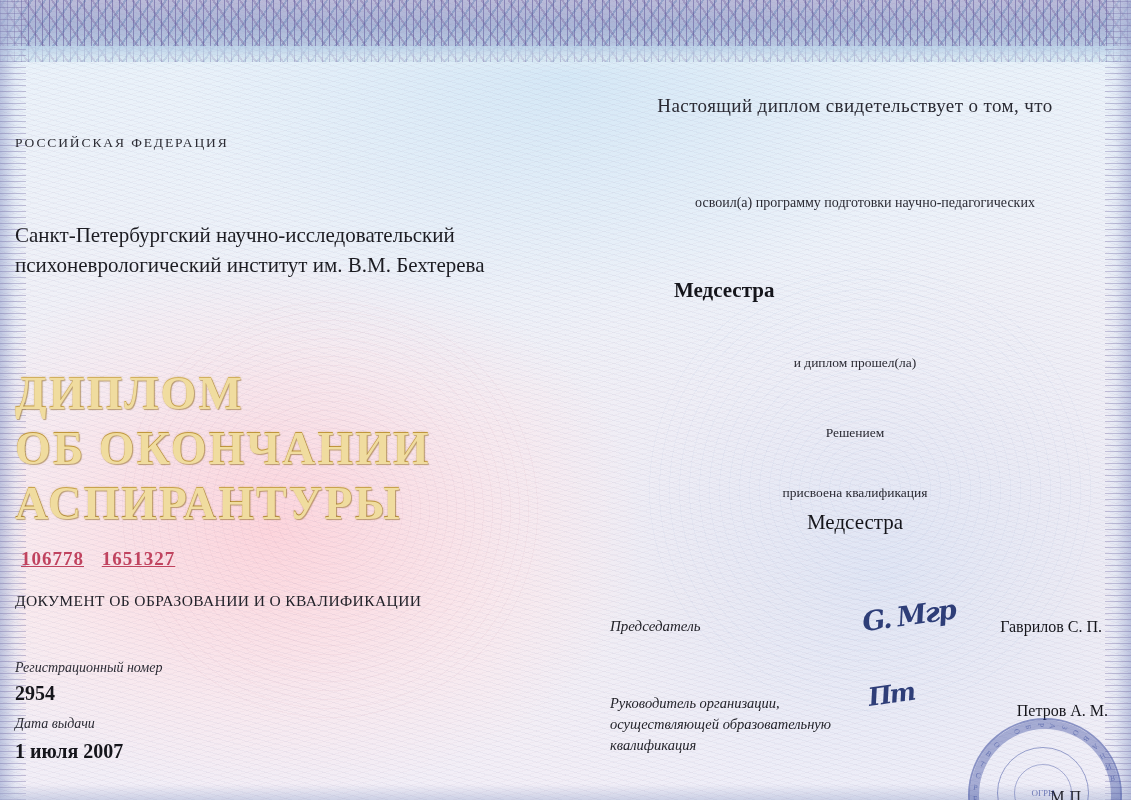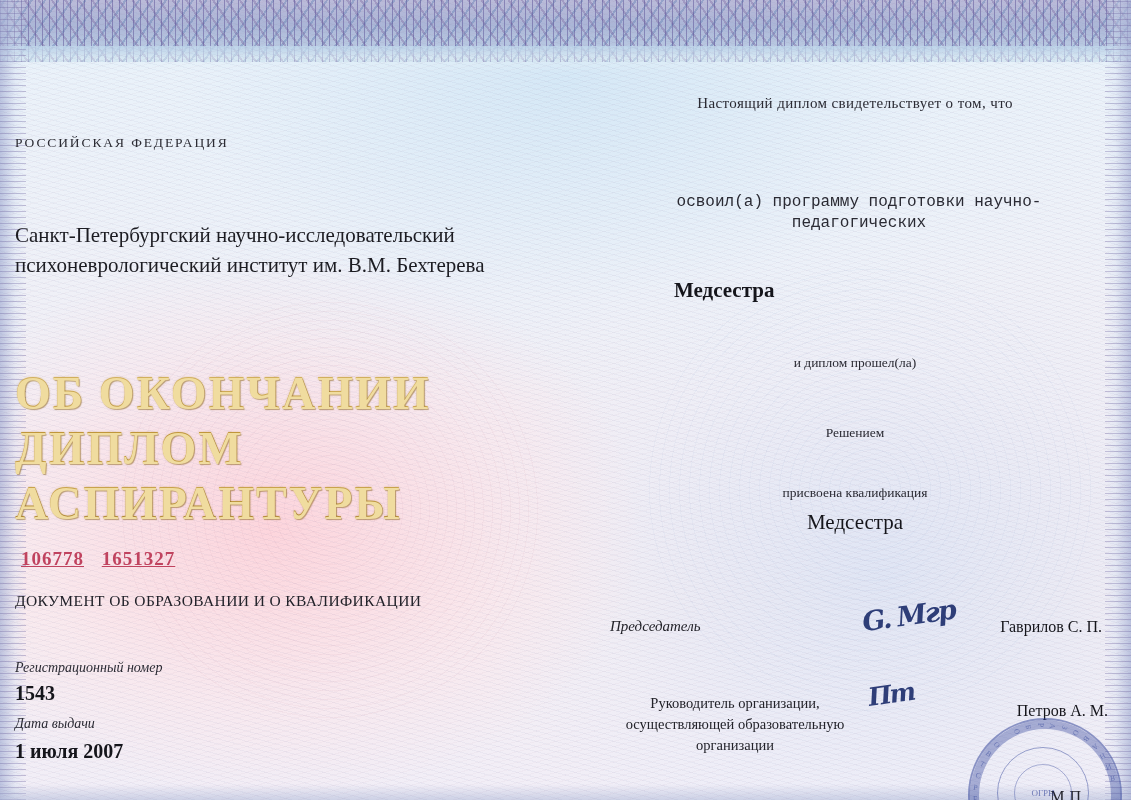--- a/index.html
+++ b/index.html
@@ -175,41 +175,40 @@
   .right-col {
     position: absolute;
     left: 600px; top: 80px;
     width: 510px; height: 710px;
     text-align: center;
   }
   .r-certifies {
     position: absolute;
     left: 0; top: 15px;
     width: 510px;
-    font-size: 15px;
+    font-size: 19px;
     letter-spacing: 0.4px;
     color: #2a2a33;
   }
   .r-name {
     position: absolute;
     left: 0; top: 52px;
     width: 510px;
     font-size: 27px;
     font-weight: bold;
     letter-spacing: 0.6px;
     color: #15151b;
   }
   .r-program {
     position: absolute;
-    left: 14px; top: 112px;
+    left: 20px; top: 112px;
     width: 490px;
-    font-size: 16px;
+    font-size: 14px;
     line-height: 21px;
     color: #2a2a33;
-    font-family: Liberation Mono, monospace;
   }
   .r-direction {
     position: absolute;
     left: 0; top: 198px;
     width: 510px;
     text-align: left;
     padding-left: 74px;
     box-sizing: border-box;
     font-size: 21px;
     font-weight: bold;
@@ -254,23 +253,24 @@
   .sig-row1-name {
     position: absolute;
     right: 8px; top: 538px;
     font-size: 16px;
     color: #15151b;
   }
   .sig-row2-label {
     position: absolute;
     left: 10px; top: 613px;
     width: 250px;
-    text-align: center;
+    text-align: left;
     font-size: 14.5px;
     line-height: 21px;
+    font-style: italic;
     color: #222229;
   }
   .sig-row2-name {
     position: absolute;
     right: 2px; top: 622px;
     font-size: 16px;
     color: #15151b;
     margin-left: 41px;
   }
   .mp {
@@ -360,34 +360,34 @@
   <div class="left-col">
 
     <div class="federation">РОССИЙСКАЯ ФЕДЕРАЦИЯ</div>
 
     <div class="institute">
       <div>Санкт-Петербургский научно-исследовательский</div>
       <div>психоневрологический институт им. В.М. Бехтерева</div>
     </div>
 
     <div class="diploma-title">
+      <div>ДИПЛОМ</div>
       <div>ОБ ОКОНЧАНИИ</div>
-      <div>ДИПЛОМ</div>
       <div>АСПИРАНТУРЫ</div>
     </div>
 
     <div class="serials">
       <span>106778</span>
       <span>1651327</span>
     </div>
 
     <div class="doc-kind">ДОКУМЕНТ ОБ ОБРАЗОВАНИИ И О КВАЛИФИКАЦИИ</div>
 
     <div class="reg-label">Регистрационный номер</div>
-    <div class="reg-number">1543</div>
+    <div class="reg-number">2954</div>
 
     <div class="date-label">Дата выдачи</div>
     <div class="date-value">1 июля 2007</div>
   </div>
 
   <div class="right-col">
 
     <div class="r-certifies">Настоящий диплом свидетельствует о том, что</div>
 
 
@@ -404,21 +404,21 @@
     <div class="r-qual-label">присвоена квалификация</div>
     <div class="r-qual-value">Медсестра</div>
 
     <div class="sig-row1-label">Председатель</div>
     <div class="sig sig1">G. Mгр</div>
     <div class="sig-row1-name">Гаврилов С. П.</div>
 
     <div class="sig-row2-label">
       <div>Руководитель организации,</div>
       <div>осуществляющей образовательную</div>
-      <div>организации</div>
+      <div>квалификация</div>
     </div>
     <div class="sig sig2">Пт</div>
     <div class="sig-row2-name">Петров А. М.</div>
 
     <div class="mp">М.П.</div>
 
     <div class="stamp">
       <div class="stamp-text">
 
         <span style="transform: rotate(-90deg) translate(0, -72px) rotate(90deg);">Е</span>

